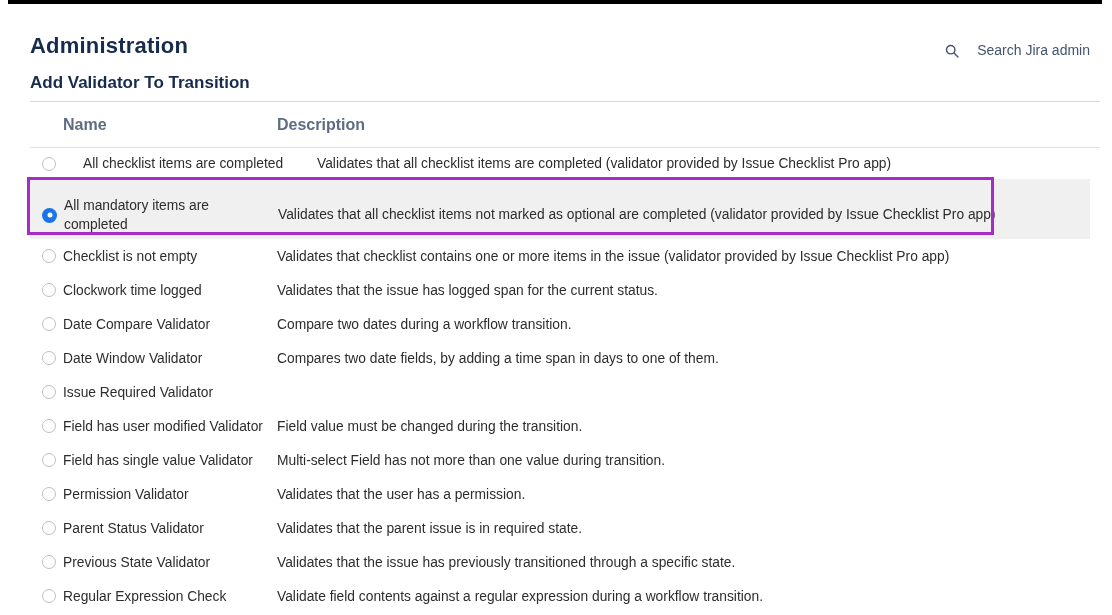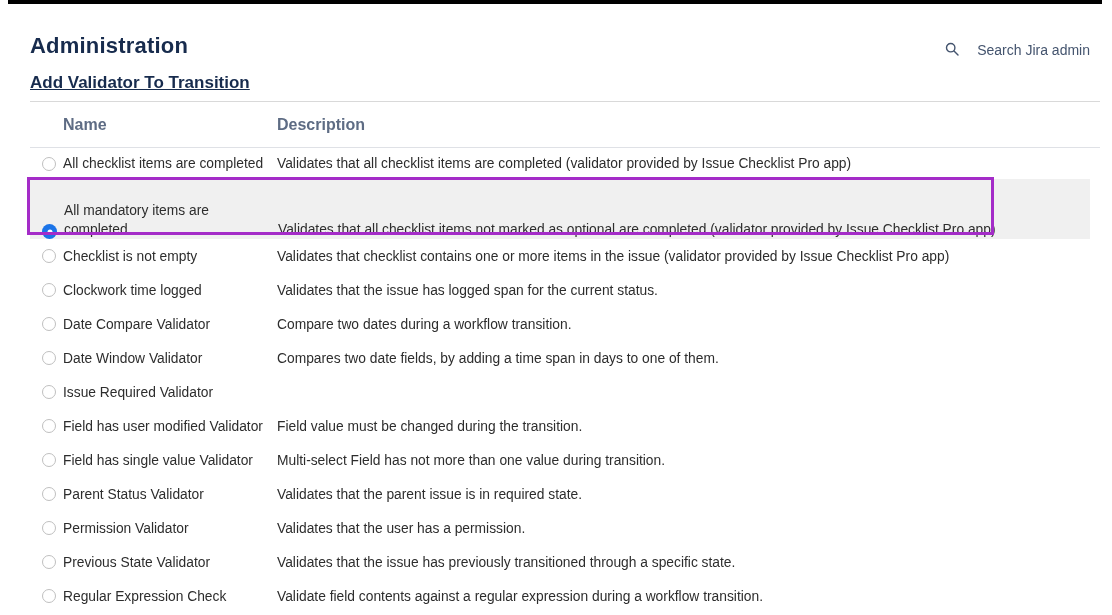--- a/index.html
+++ b/index.html
@@ -13,45 +13,45 @@
   }
   *{box-sizing:border-box;margin:0;padding:0;}
   html,body{width:1112px;height:615px;background:#fff;overflow:hidden;}
   body{font-family:"Liberation Sans",sans-serif;position:relative;color:var(--body-text);}
 
   .top-bar{position:absolute;top:0;left:8px;width:1094px;height:4px;background:#000;}
 
   .page-header{display:flex;justify-content:space-between;align-items:flex-start;
     padding:33px 22px 0 30px;}
   .page-title{font-size:22px;font-weight:700;color:var(--navy);letter-spacing:.2px;}
-  .search{display:flex;align-items:flex-start;gap:18px;margin-top:9px;color:var(--search);
+  .search{display:flex;align-items:flex-end;gap:18px;margin-top:9px;color:var(--search);
     font-size:14px;cursor:pointer;}
   .search svg{display:block;}
 
   .section-title{margin:14px 12px 0 30px;padding-bottom:8px;border-bottom:1px solid #d9d9d9;
-    font-size:17px;font-weight:700;color:var(--navy);text-decoration:underline;}
+    font-size:17px;font-weight:700;color:var(--navy);}
 
   .vtable{margin:0 12px 0 30px;}
   .thead{display:flex;align-items:center;height:46px;padding-left:33px;
     border-bottom:1px solid #dfe1e6;font-size:16px;font-weight:700;color:var(--muted);}
   .th-name{width:214px;}
   .th-desc{flex:1;}
 
   .row{display:flex;align-items:center;height:34px;padding-left:12px;margin-right:10px;
     font-size:13.8px;color:var(--body-text);cursor:pointer;}
-  .row:first-child{height:31px;}
+  .row:first-child{height:31px;gap:20px;}
   .radio{flex:0 0 auto;width:14px;height:14px;border-radius:50%;
     border:1.5px solid #bfbfbf;background:#fff;margin-right:7px;}
   .radio.checked{width:15px;height:15px;border:none;background:var(--blue);position:relative;}
   .radio.checked::after{content:'';position:absolute;left:50%;top:50%;
     transform:translate(-50%,-50%);width:5px;height:5px;border-radius:50%;background:#fff;}
   .name{width:206px;white-space:nowrap;line-height:19px;}
   .desc{flex:1;white-space:nowrap;margin-left:8px;line-height:19px;}
 
-  .row.selected{height:60px;align-items:flex-end;padding-top:11px;
+  .row.selected{height:60px;align-items:center;padding-top:11px;
     background:var(--row-bg);position:relative;}
   .row.selected .radio{margin-top:1px;}
   .row.selected .name{white-space:pre-line;}
   .highlight-box{position:absolute;left:-3px;top:-2px;width:967px;height:58px;
     border:3px solid var(--purple);pointer-events:none;z-index:2;}
 </style>
 </head>
 <body>
 
 <div class="top-bar"></div>
@@ -116,27 +116,27 @@
         <span class="name">Field has user modified Validator</span>
         <span class="desc">Field value must be changed during the transition.</span>
       </div>
       <div class="row">
         <span class="radio"></span>
         <span class="name">Field has single value Validator</span>
         <span class="desc">Multi-select Field has not more than one value during transition.</span>
       </div>
       <div class="row">
         <span class="radio"></span>
-        <span class="name">Parent Status Validator</span>
-        <span class="desc">Validates that the parent issue is in required state.</span>
+        <span class="name">Permission Validator</span>
+        <span class="desc">Validates that the user has a permission.</span>
       </div>
       <div class="row">
         <span class="radio"></span>
-        <span class="name">Permission Validator</span>
-        <span class="desc">Validates that the user has a permission.</span>
+        <span class="name">Parent Status Validator</span>
+        <span class="desc">Validates that the parent issue is in required state.</span>
       </div>
       <div class="row">
         <span class="radio"></span>
         <span class="name">Previous State Validator</span>
         <span class="desc">Validates that the issue has previously transitioned through a specific state.</span>
       </div>
       <div class="row">
         <span class="radio"></span>
         <span class="name">Regular Expression Check</span>
         <span class="desc">Validate field contents against a regular expression during a workflow transition.</span>

